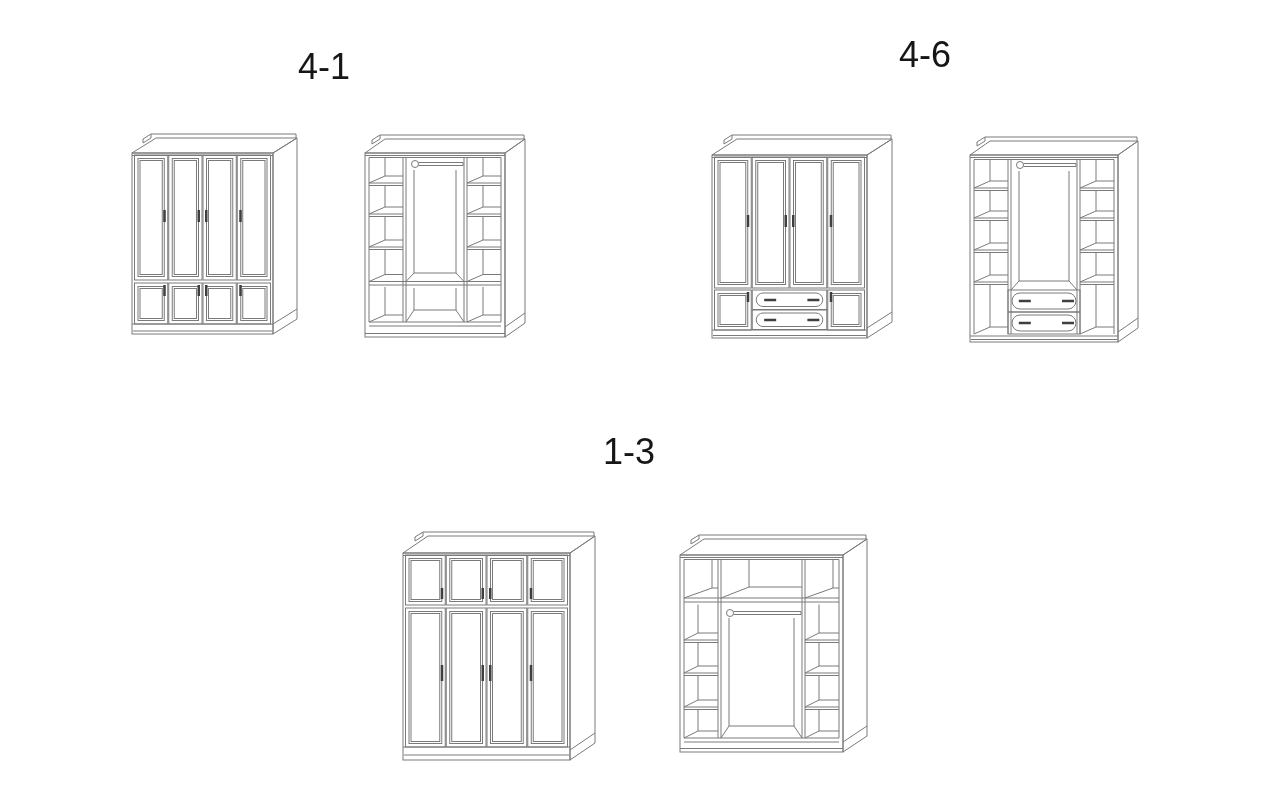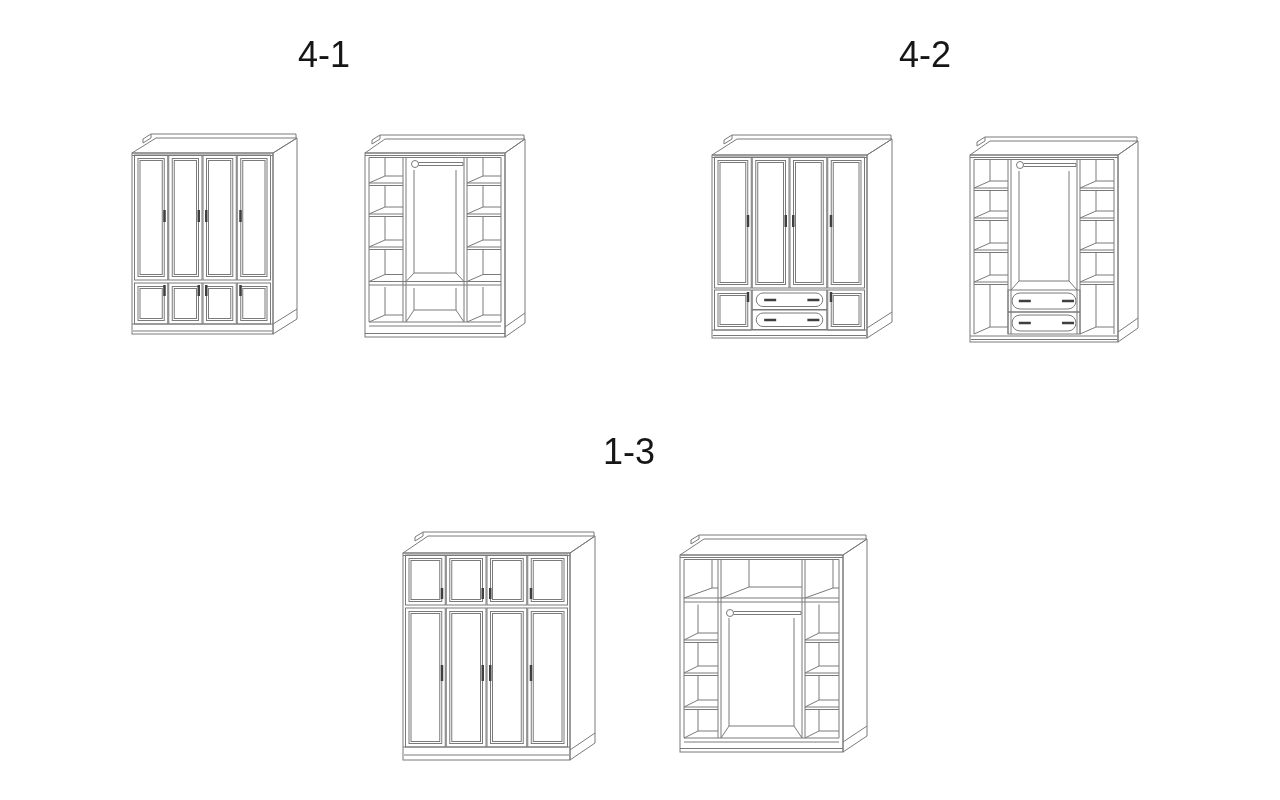--- a/index.html
+++ b/index.html
@@ -10,22 +10,22 @@
   .group-label{
     position:absolute;transform:translateX(-50%);
     font-size:36px;color:#161616;white-space:nowrap;
   }
   svg.fig{position:absolute;}
 </style>
 </head>
 <body>
 
 <div id="canvas">
-  <div class="group-label" style="left:324px;top:34px">4-1</div>
-  <div class="group-label" style="left:925px;top:34px">4-2</div>
+  <div class="group-label" style="left:324px;top:46px">4-1</div>
+  <div class="group-label" style="left:925px;top:34px">4-6</div>
   <div class="group-label" style="left:629px;top:431px">1-3</div>
 
   <svg id="fig-w41c" class="fig" style="left:125px;top:128px" width="180" height="212" viewBox="125 128 180 212">
       <polygon points="132,153 273,153 297,138 156,138" fill="none" stroke="#7a7a7a" stroke-width="1"></polygon>
       <line x1="151" y1="134" x2="296" y2="134" stroke="#7a7a7a" stroke-width="1"></line>
       <line x1="296" y1="134" x2="296" y2="138" stroke="#7a7a7a" stroke-width="1"></line>
       <polygon points="151,134 143,139 143,143 151,138" fill="none" stroke="#7a7a7a" stroke-width="1"></polygon>
       <polygon points="273,153 297,138 297,319 273,334" fill="none" stroke="#7a7a7a" stroke-width="1"></polygon>
       <line x1="273" y1="324" x2="297" y2="309" stroke="#7a7a7a" stroke-width="1"></line>
       <line x1="132" y1="155.5" x2="273" y2="155.5" stroke="#7a7a7a" stroke-width="1"></line>

